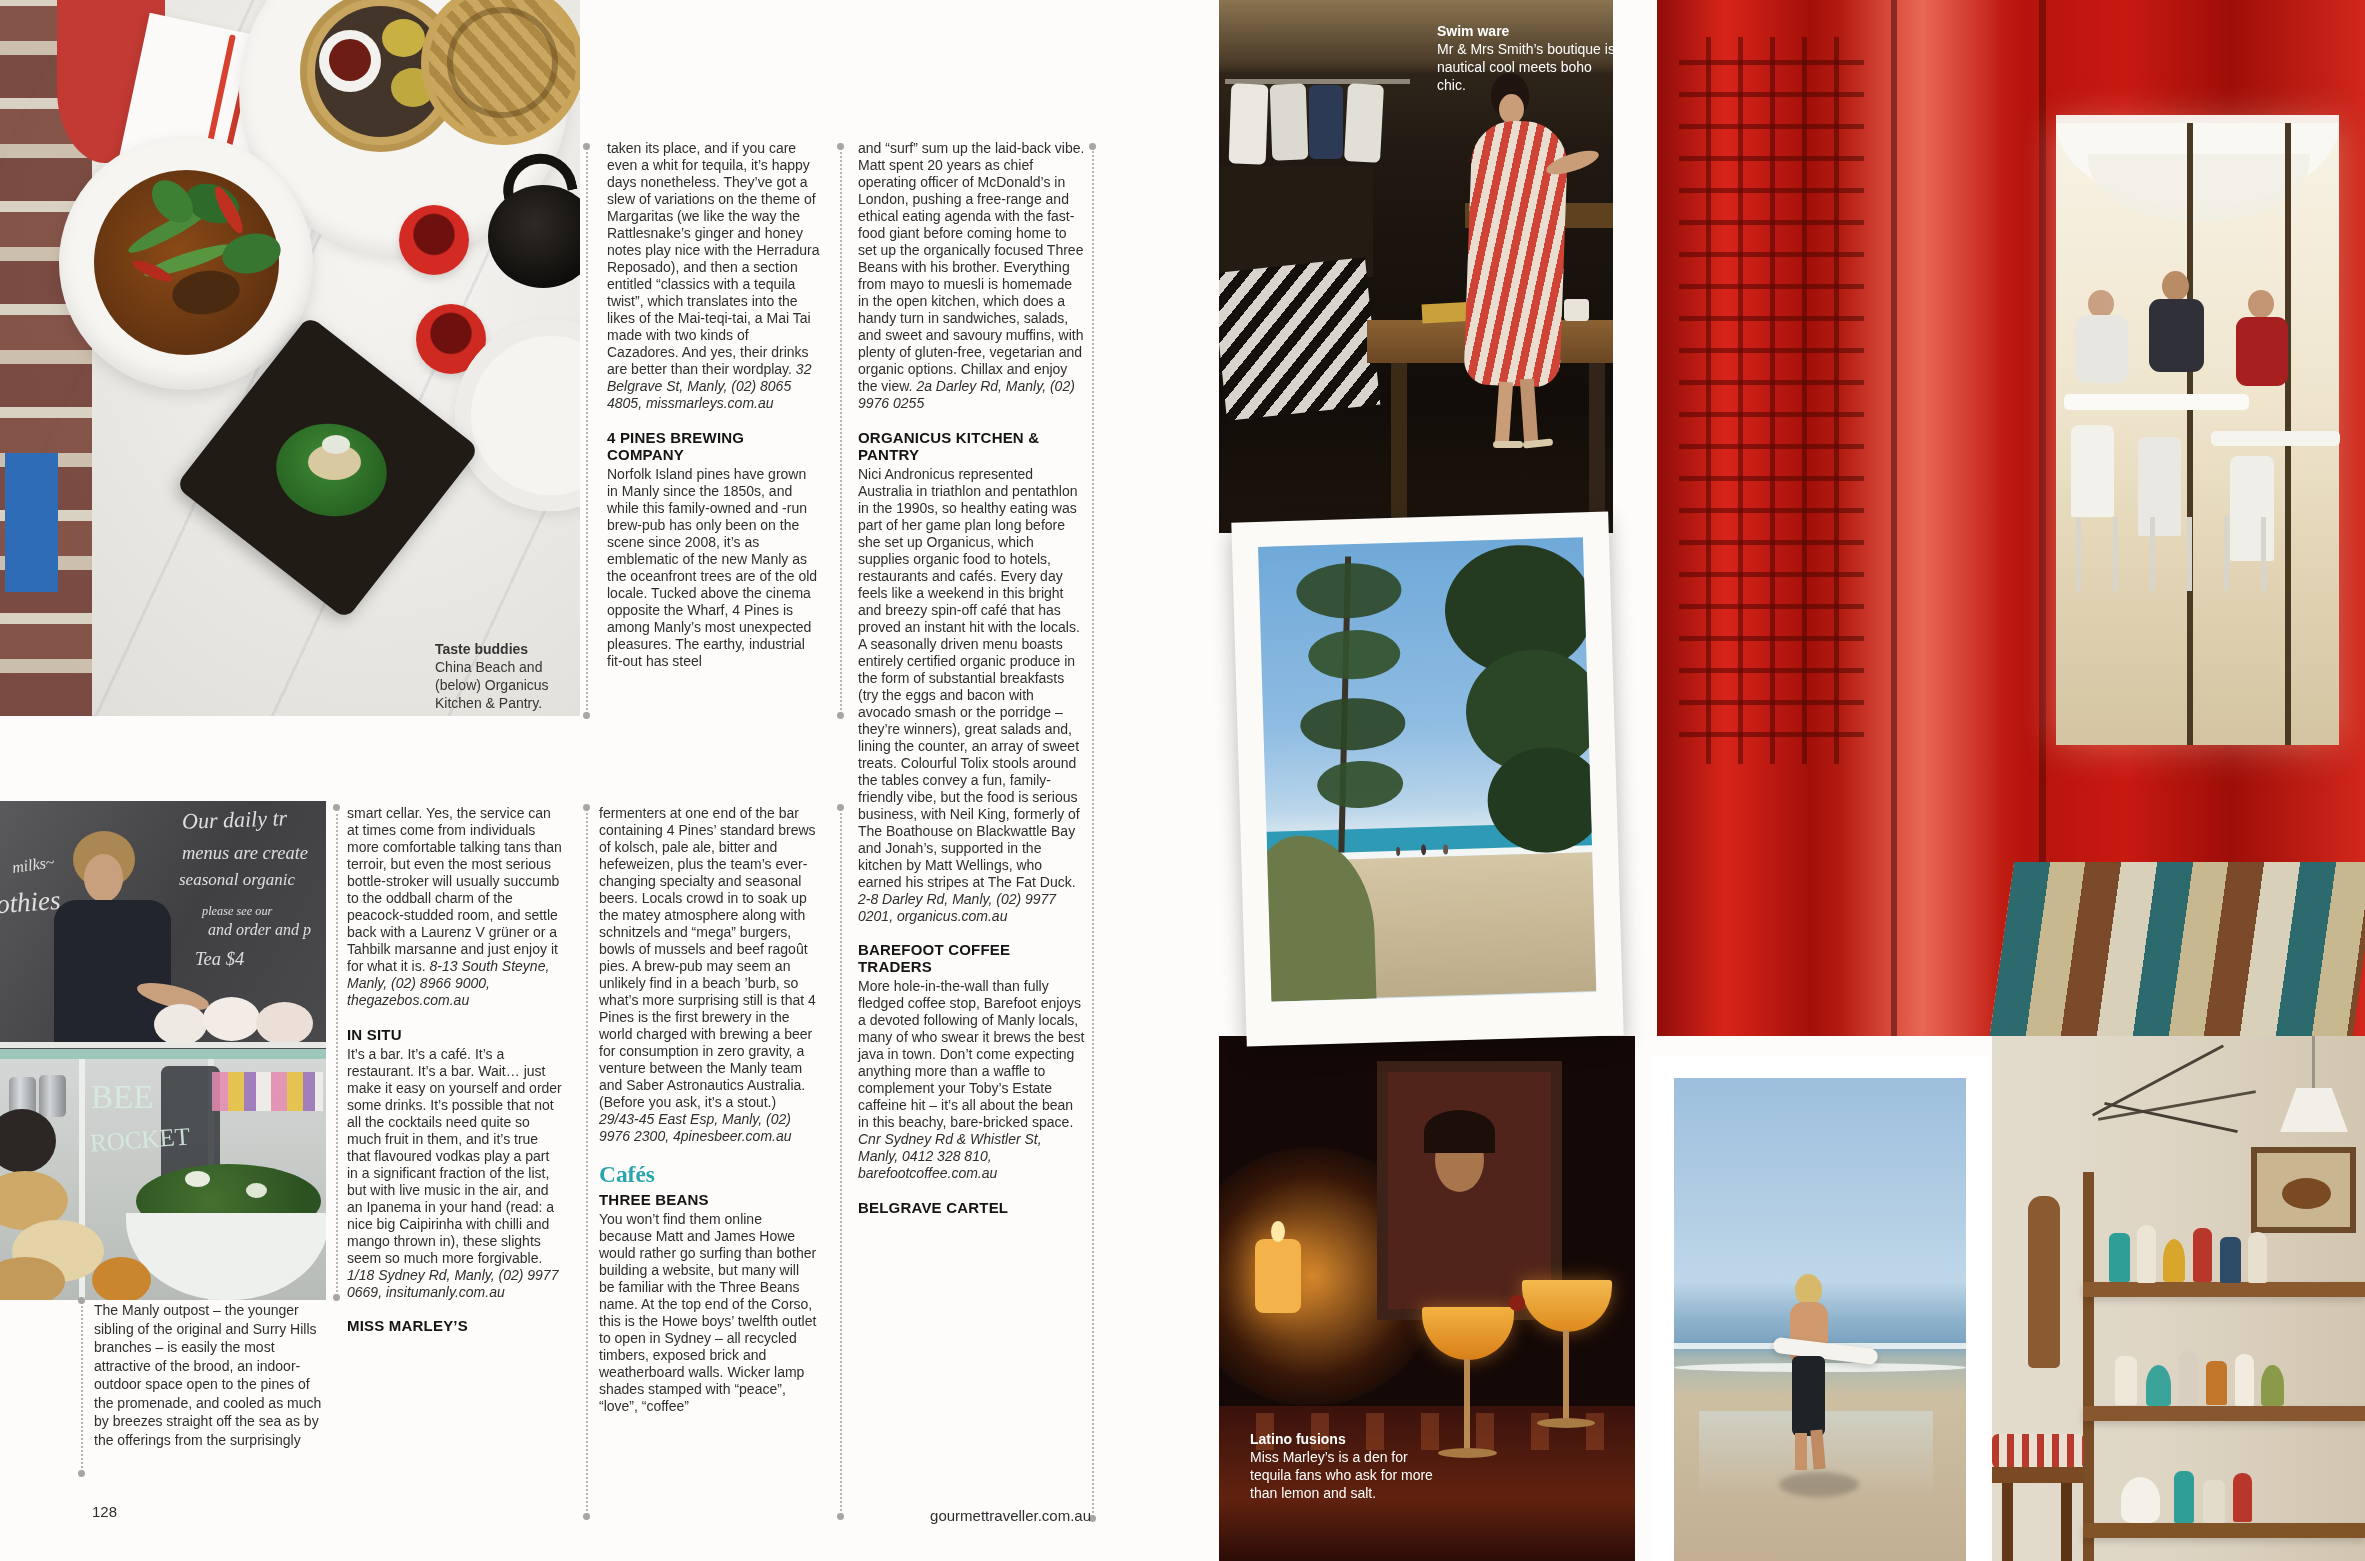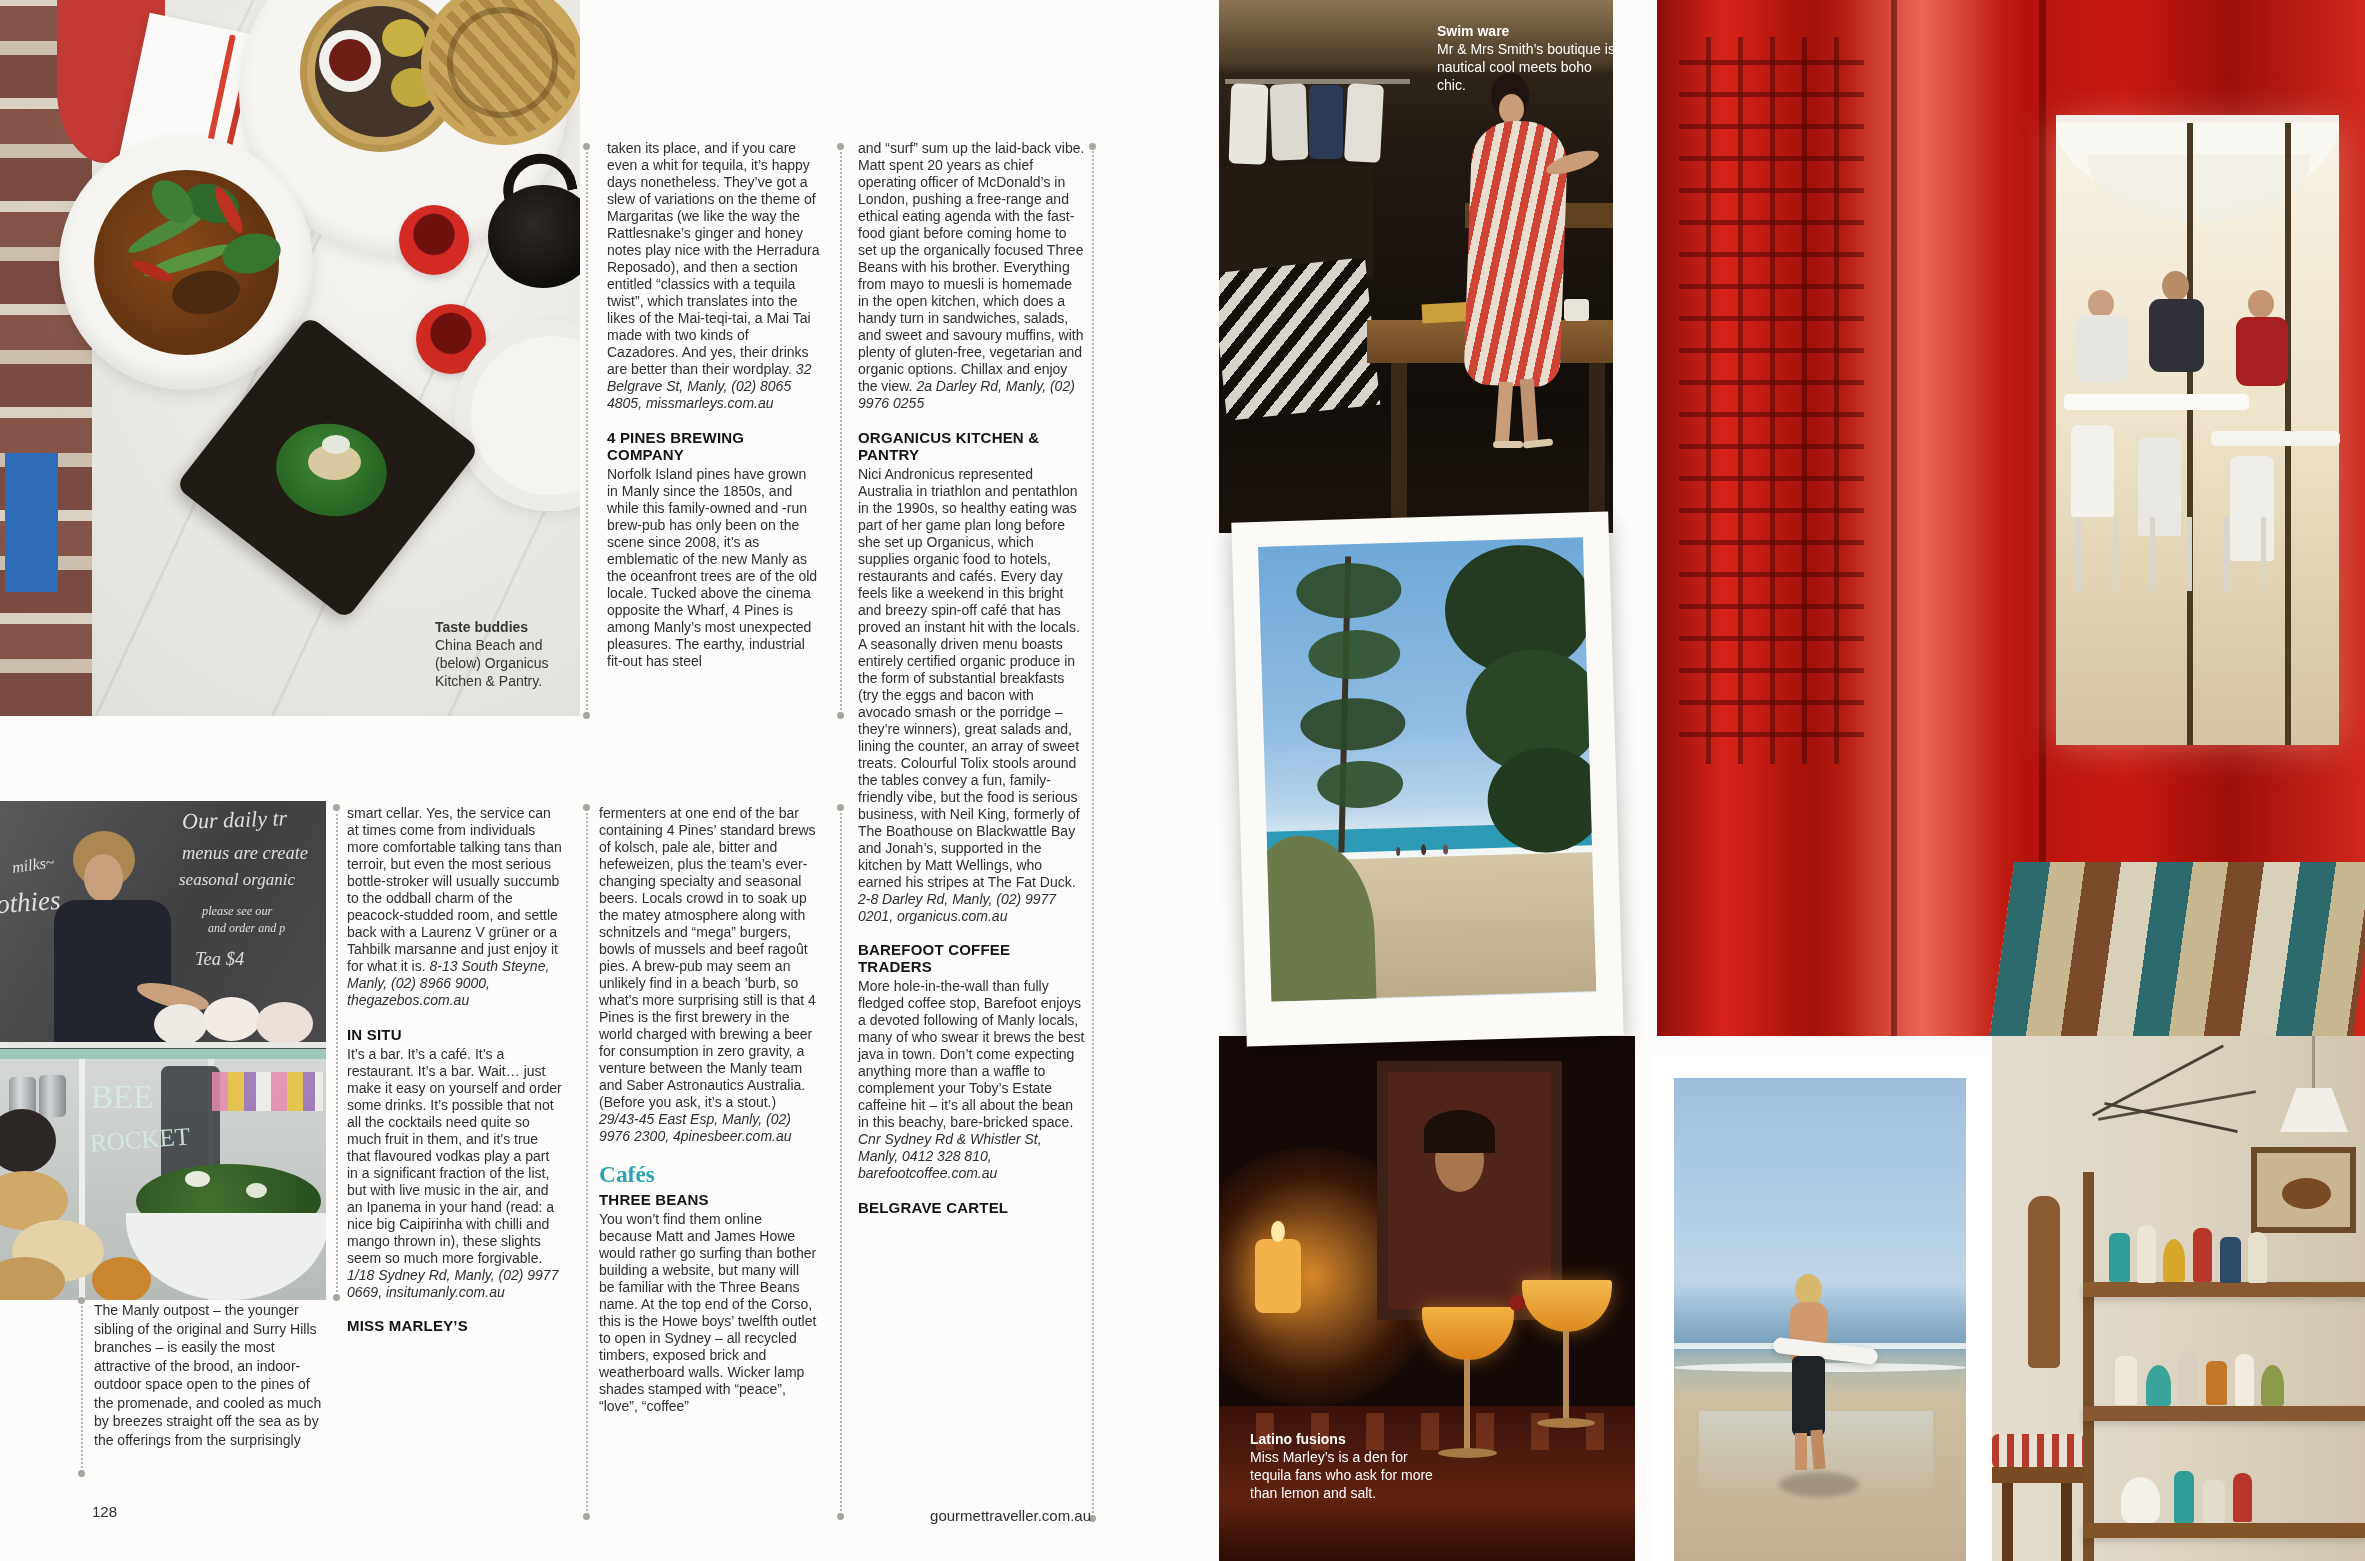--- a/index.html
+++ b/index.html
@@ -75,34 +75,34 @@
     <div class="abs r50" style="left:416px;top:304px;width:70px;height:70px;background:radial-gradient(circle at 50% 42%,#6e100e 0 37%,#cf2a22 40%);box-shadow:0 3.7px 8.6px rgba(0,0,0,.15);"></div>
     <div class="abs" style="left:500px;top:154px;width:74px;height:43px;border:10px solid #15120f;border-bottom:none;border-radius:55px 55px 0 0;box-sizing:border-box;transform:rotate(-12deg);"></div>
     <div class="abs r50" style="left:488px;top:185px;width:110px;height:103px;background:radial-gradient(circle at 42% 38%,#2e2a26,#0f0d0b 70%);"></div>
     <div class="abs r50" style="left:455px;top:320px;width:191px;height:191px;background:#f5f4f1;box-shadow:inset 0 0 0 16px #edecE8,0 5px 12.3px rgba(0,0,0,.08);"></div>
 
     <div class="abs" style="left:219px;top:359px;width:217px;height:217px;background:#211b16;border-radius:12.3px;transform:rotate(38deg);box-shadow:0 6.2px 16px rgba(0,0,0,.25);"></div>
     <div class="abs r50" style="left:276px;top:424px;width:111px;height:92px;background:radial-gradient(circle at 45% 40%,#3f8a35,#245e20 80%);transform:rotate(10deg);"></div>
     <div class="abs r50" style="left:308px;top:444px;width:53px;height:36px;background:#d8c9a0;"></div>
     <div class="abs r50" style="left:322px;top:435px;width:28px;height:18.5px;background:#e4e8dc;"></div>
 
-    <div class="photocap darkcap" style="left:435px;top:618px;width:142px;">
+    <div class="photocap darkcap" style="left:435px;top:640px;width:142px;">
       <span class="t">Taste buddies</span><br>
       <span>China Beach and (below) Organicus Kitchen &amp; Pantry.</span>
     </div>
   </div>
 
   <div class="photo" style="left:0;top:801px;width:326px;height:499px;background:#4e4e50;">
     <div class="abs" style="left:0;top:0;width:326px;height:246px;
          background:linear-gradient(120deg,#5a5a5c,#404043 55%,#4a4a4d);"></div>
     <span class="chalk" style="left:182px;top:6.2px;font-size:22px;transform:rotate(-2deg);">Our daily tr</span>
     <span class="chalk" style="left:182px;top:42px;font-size:18.5px;">menus are create</span>
     <span class="chalk" style="left:179px;top:69px;font-size:17px;">seasonal organic</span>
     <span class="chalk" style="left:202px;top:103px;font-size:12.3px;">please see our</span>
-    <span class="chalk" style="left:208px;top:120px;font-size:12px;">and order and p</span>
+    <span class="chalk" style="left:208px;top:120px;font-size:16px;">and order and p</span>
     <span class="chalk" style="left:195px;top:148px;font-size:18.5px;">Tea $4</span>
     <span class="chalk" style="left:-3.7px;top:86px;font-size:27px;transform:rotate(-4deg);">othies</span>
     <span class="chalk" style="left:12.3px;top:55px;font-size:16px;transform:rotate(-8deg);">milks~</span>
 
     <div class="abs r50" style="left:73px;top:30px;width:62px;height:57px;background:#ab8751;"></div>
     <div class="abs r50" style="left:84px;top:53px;width:39px;height:48px;background:#c9a07d;"></div>
     <div class="abs" style="left:54px;top:99px;width:117px;height:142px;background:#22252d;border-radius:22px 22px 0 0;"></div>
     <div class="abs r50" style="left:136px;top:185px;width:74px;height:21px;background:#c9a07d;transform:rotate(14deg);"></div>
 
     <div class="abs r50" style="left:154px;top:203px;width:53px;height:41px;background:#efe9e4;"></div>

